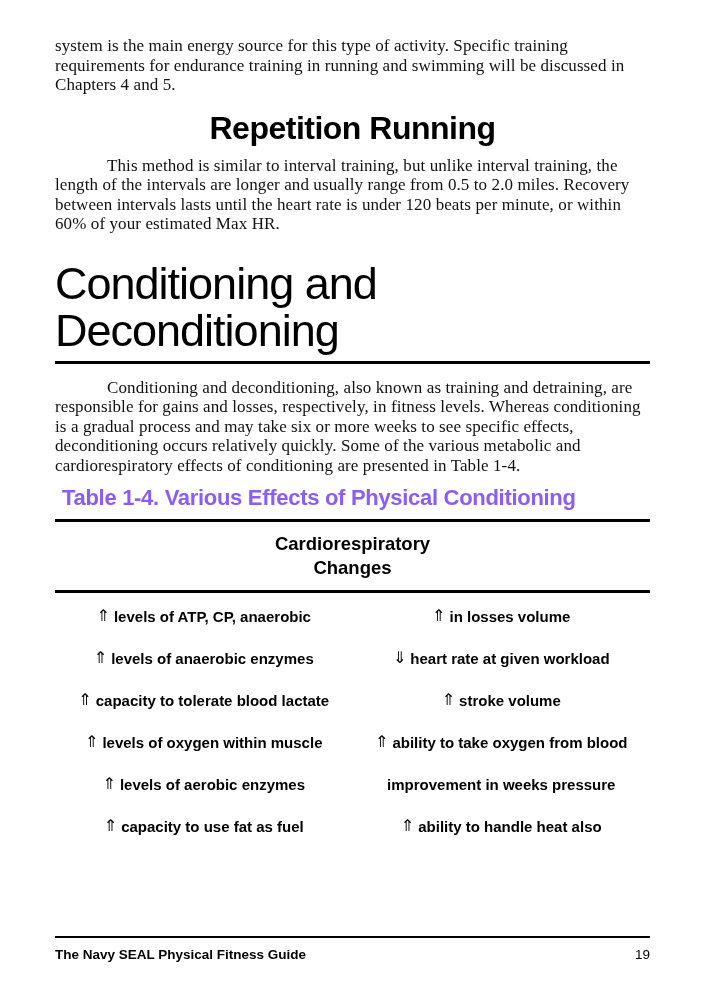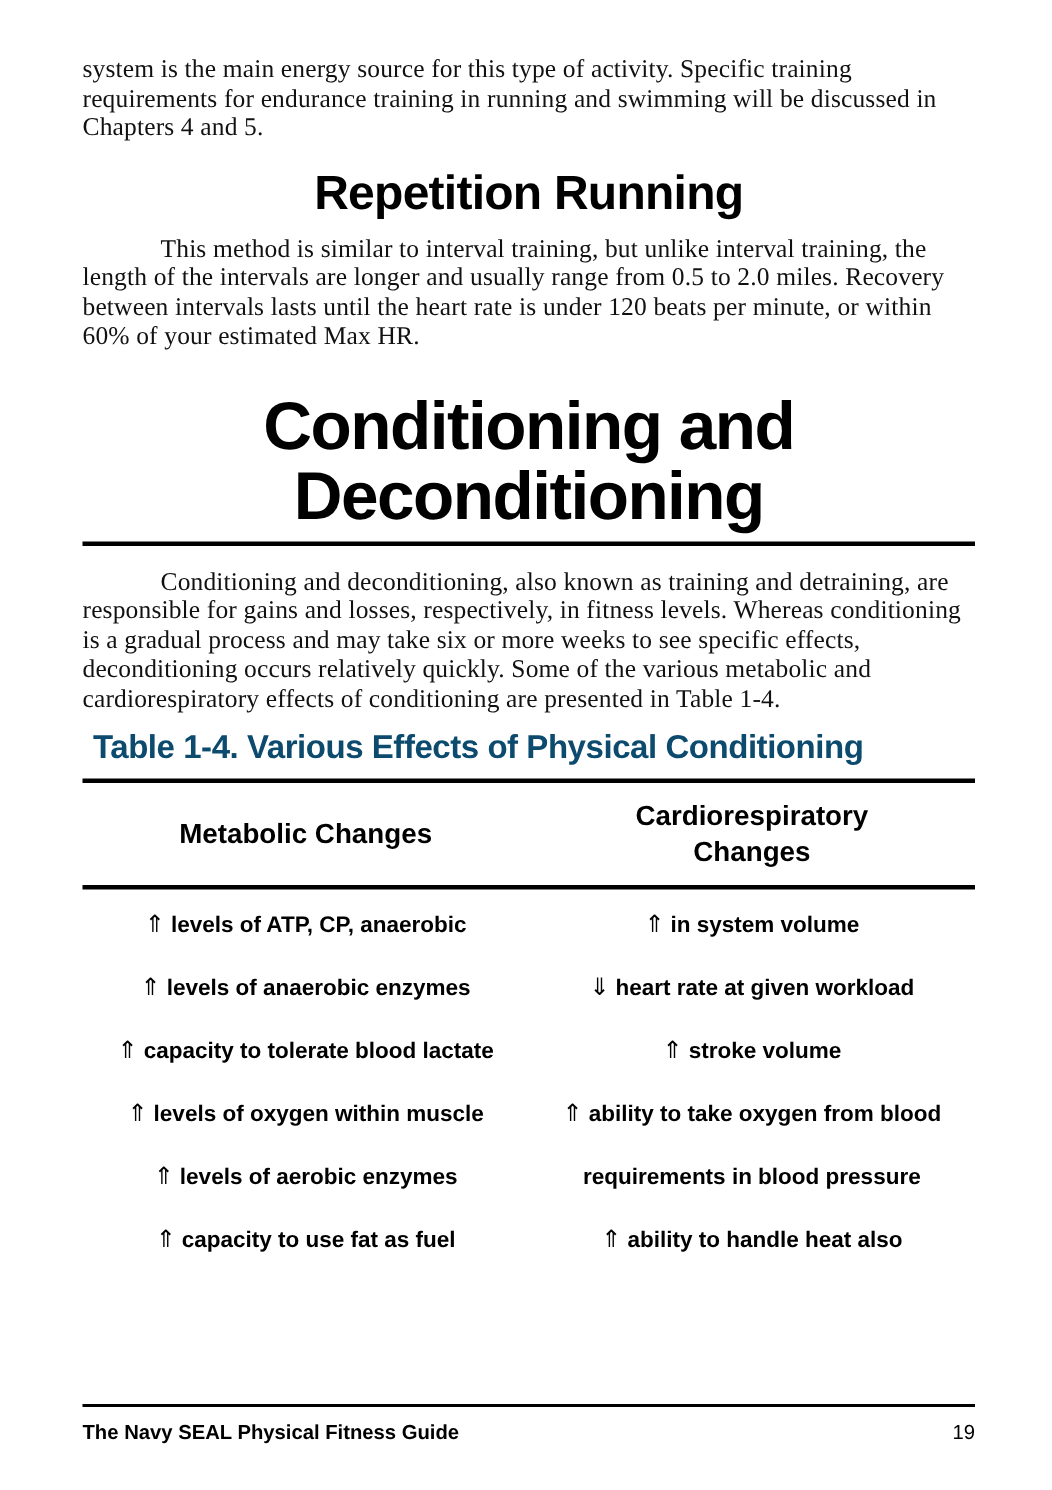--- a/index.html
+++ b/index.html
@@ -30,39 +30,38 @@
     font-weight: bold;
     font-size: 32px;
     line-height: 36px;
     letter-spacing: -0.5px;
     color: #000;
     margin: 15px 0 10px 0;
     text-align: center;
   }
   h2.chap-heading {
     font-family: "Liberation Sans", sans-serif;
-    font-weight: bold;
+    font-weight: normal;
     font-size: 45px;
     line-height: 47px;
     letter-spacing: -1px;
     color: #000;
     margin: 26px 0 0 0;
-    text-align: center;
   }
   .rule {
     height: 3px;
     background: #000;
     margin: 7px 0 14px 0;
   }
   .table-title {
     font-family: "Liberation Sans", sans-serif;
     font-weight: bold;
     font-size: 22px;
     letter-spacing: -0.3px;
-    color: #0c4a6e;
+    color: #8b5cf6;
     margin: 10px 0 8px 7px;
   }
   .cond-table { border-top: 3px solid #000; }
   .thead {
     display: flex;
     border-bottom: 3px solid #000;
     padding: 10px 0;
   }
   .th {
     flex: 1;
@@ -137,36 +136,33 @@
 
   <div class="rule"></div>
 
   <p class="body-text indent">Conditioning and deconditioning, also known as training and detraining, are responsible for gains and losses, respectively, in fitness levels. Whereas conditioning is a gradual process and may take six or more weeks to see specific effects, deconditioning occurs relatively quickly. Some of the various metabolic and cardiorespiratory effects of conditioning are presented in Table 1-4.</p>
 
   <div class="table-title">Table 1-4. Various Effects of Physical Conditioning</div>
 
   <div class="cond-table">
     <div class="thead">
       <div class="th">
-          <span class="th-text">Metabolic Changes</span>
-        </div>
-      <div class="th">
           <span class="th-text">Cardiorespiratory Changes</span>
         </div>
     </div>
     <div class="tbody">
 
       <div class="trow">
         <div class="td">
             <span class="arrow">⇑</span>
             <span>levels of ATP, CP, anaerobic</span>
           </div>
         <div class="td">
             <span class="arrow">⇑</span>
-            <span>in system volume</span>
+            <span>in losses volume</span>
           </div>
       </div>
 
       <div class="trow">
         <div class="td">
             <span class="arrow">⇑</span>
             <span>levels of anaerobic enzymes</span>
           </div>
         <div class="td">
             <span class="arrow">⇓</span>
@@ -195,21 +191,21 @@
             <span>ability to take oxygen from blood</span>
           </div>
       </div>
 
       <div class="trow">
         <div class="td">
             <span class="arrow">⇑</span>
             <span>levels of aerobic enzymes</span>
           </div>
         <div class="td">
-            <span>requirements in blood pressure</span>
+            <span>improvement in weeks pressure</span>
           </div>
       </div>
 
       <div class="trow">
         <div class="td">
             <span class="arrow">⇑</span>
             <span>capacity to use fat as fuel</span>
           </div>
         <div class="td">
             <span class="arrow">⇑</span>

